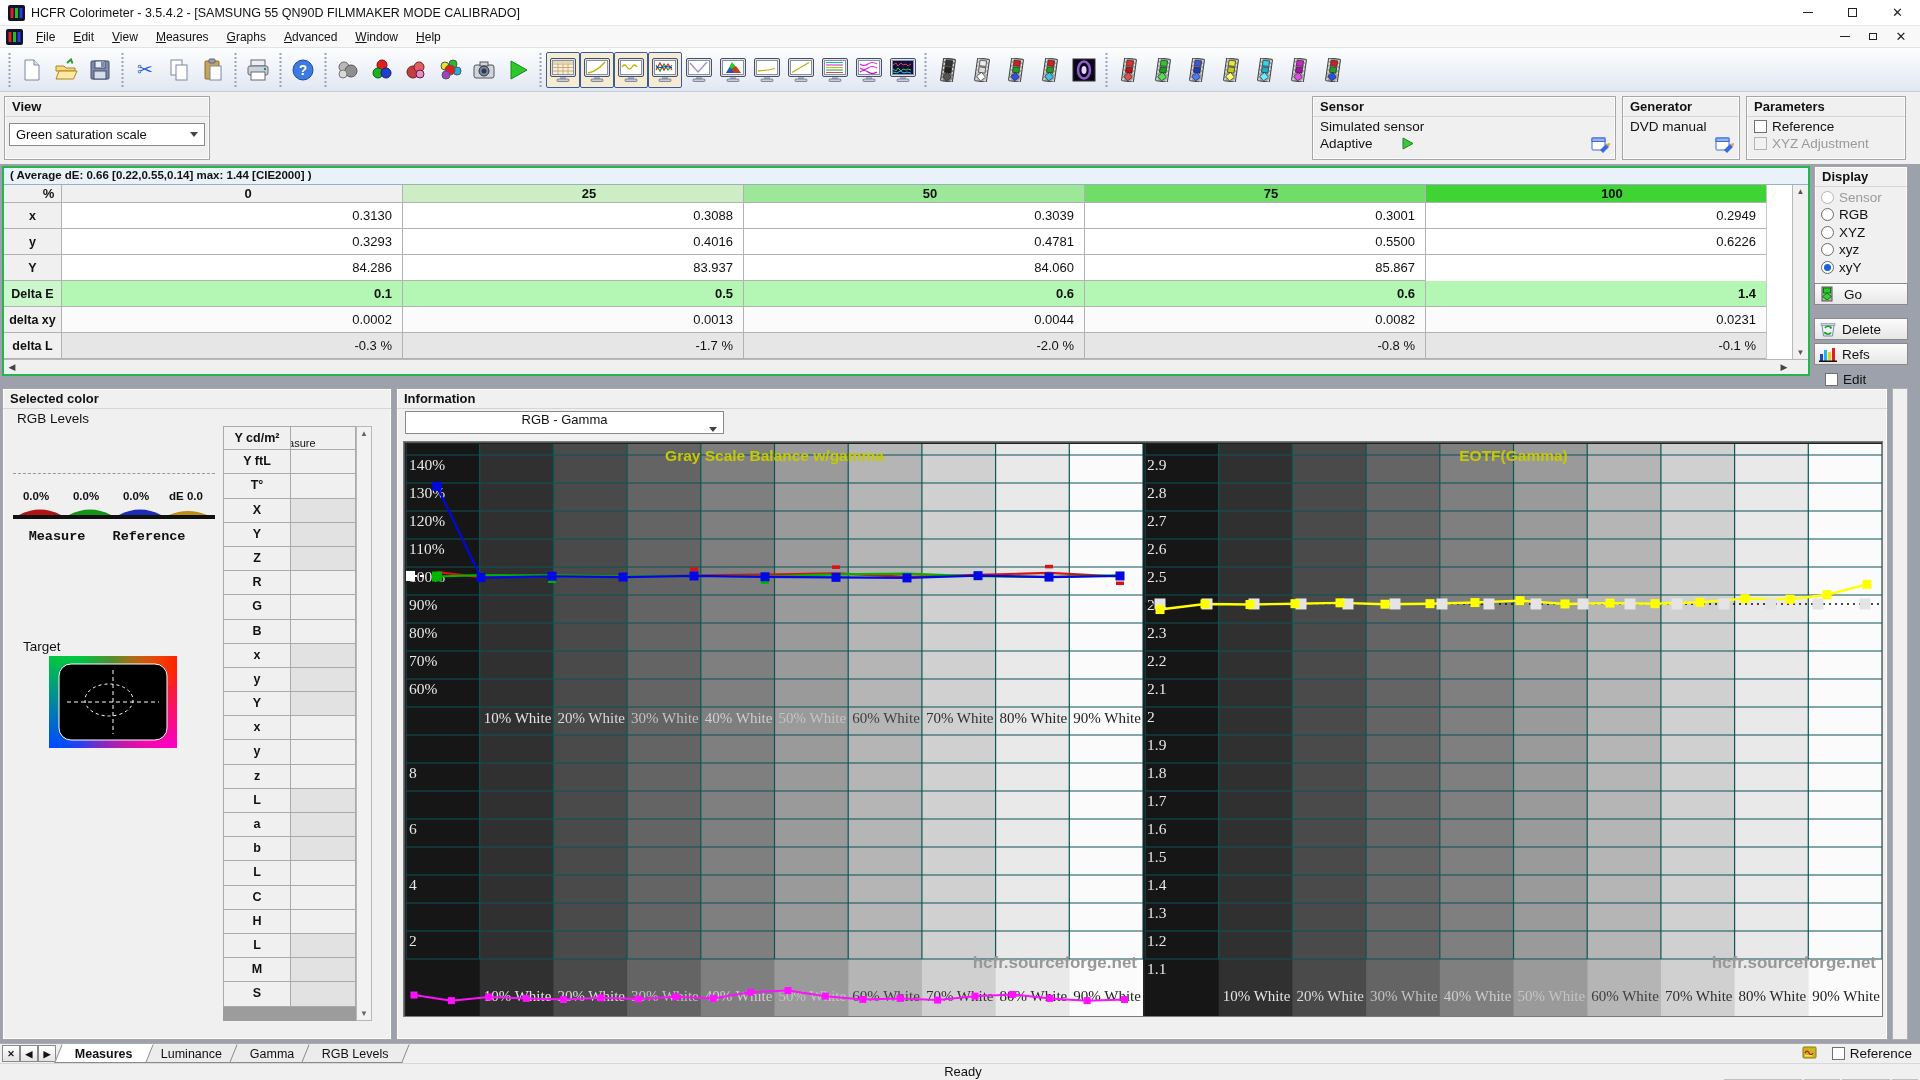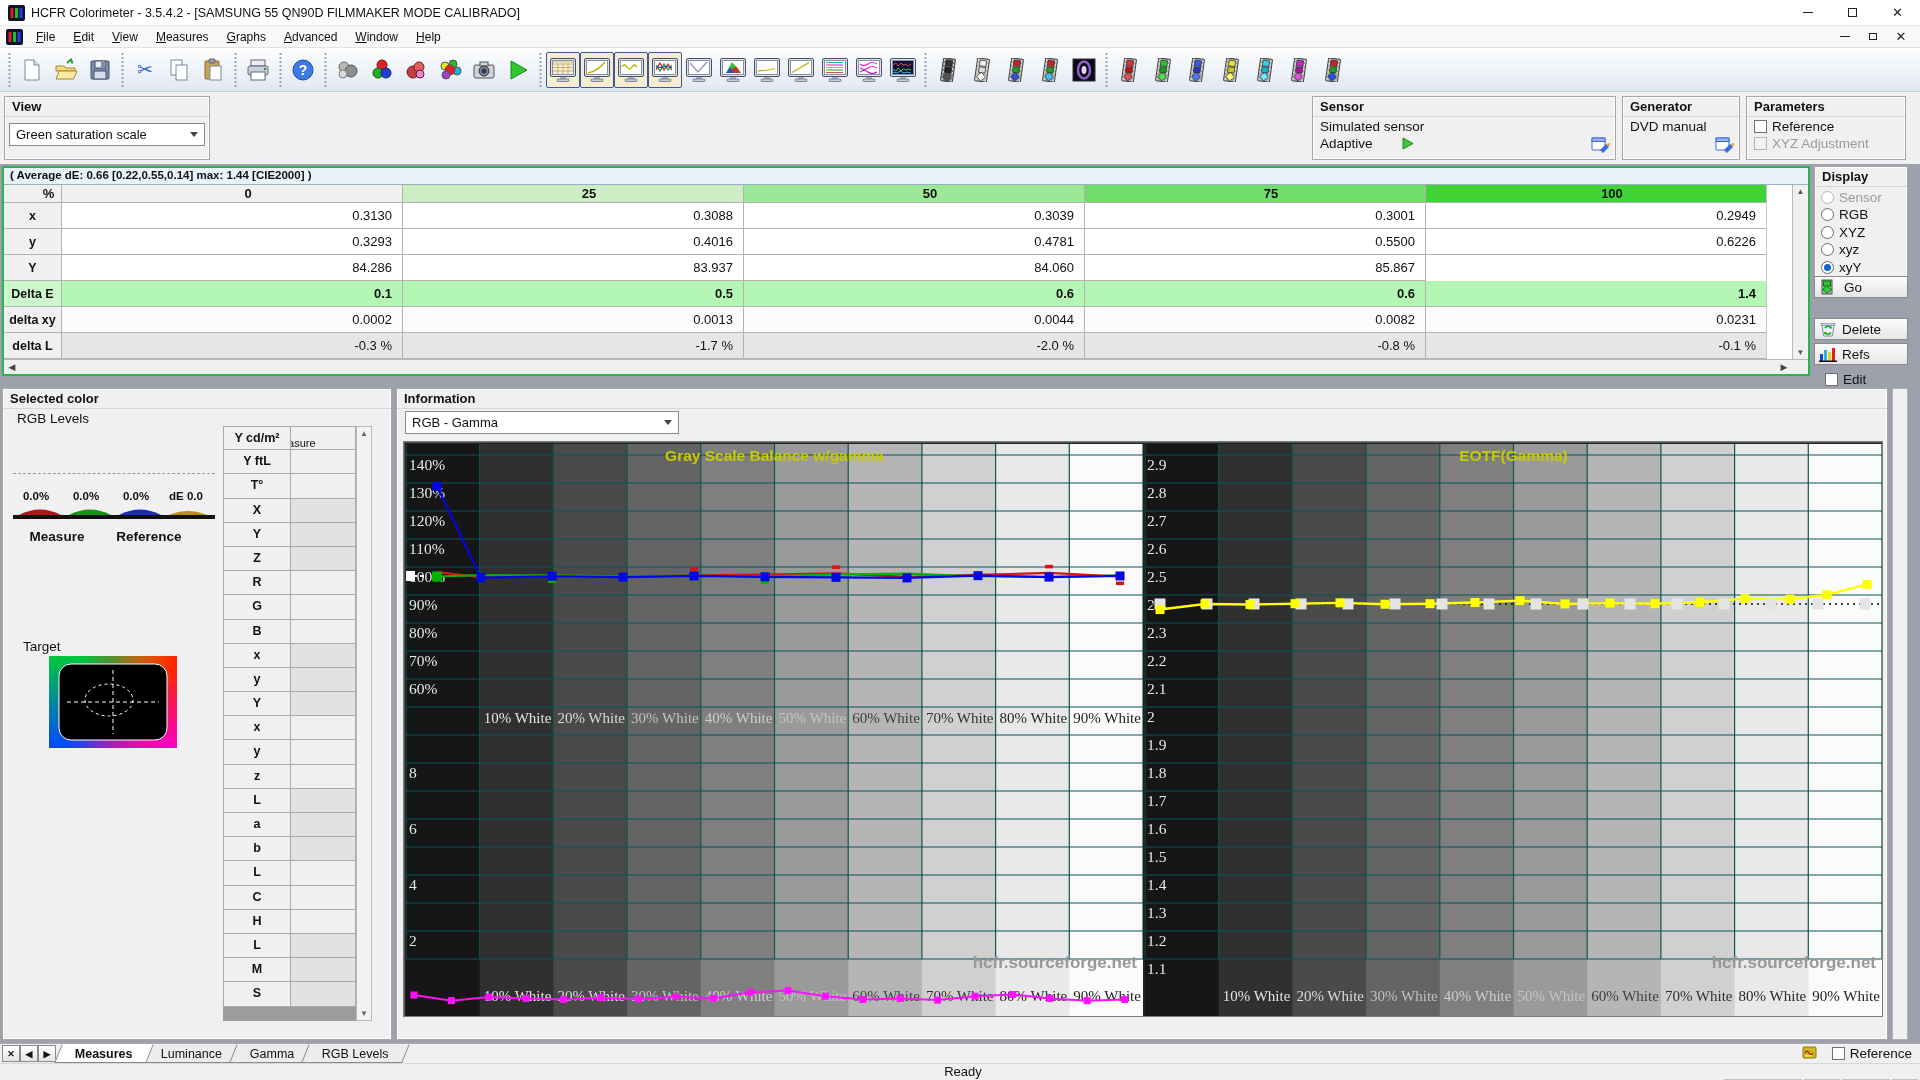--- a/index.html
+++ b/index.html
@@ -84,35 +84,35 @@
 
   
   #selected-section { left:2px; top:388px; width:390px; height:652px; }
   #rgb-levels-label { position:absolute; left:14px; top:22px; font-size:13.5px; }
   #current-measure-label { position:absolute; left:230px; top:36px; font-size:11px;margin-top:12px; }
   #rgb-mini { position:absolute; left:8px; top:40px; width:206px; }
   #rgb-dash { border-top:1px dashed #9a9a9a; margin:44px 2px 0; }
   #bar-labels { display:flex; margin-top:16px; }
   #bar-labels span { width:50px; text-align:center; font-weight:bold; font-size:11.5px; }
   #mr-labels { display:flex; margin-top:6px; }
-  #mr-labels span { width:92px; text-align:center; font-weight:bold; font-size:13.5px; }
+  #mr-labels span { width:92px; text-align:center; font-weight:bold; font-size:13.5px;font-family:Liberation Mono, monospace; }
   #target-label { position:absolute; left:20px; top:250px; font-size:13.5px; }
   #target-box { position:absolute; left:46px; top:267px; }
   #measure-table { position:absolute; left:220px; top:37px; }
   .qrow { display:flex; }
   .qlabel { width:68px; background:#f0f0f0; border:1px solid #aaa; border-top:none; font-weight:bold; text-align:center; font-size:12.5px; height:24.2px; line-height:23px; }
   .qrow:first-child .qlabel, .qrow:first-child .qval { border-top:1px solid #aaa; }
   .qval { width:65px; border:1px solid #aaa; border-left:none; border-top:none; height:24.2px; }
   .qval.shade { background:#e2e2e2; }
   #measure-filler { position:absolute; left:220px; top:618px; width:133px; height:14px; background:#9c9c9c; }
   #measure-scroll { position:absolute; left:353px; top:37px; width:16px; height:595px; background:#f2f2f2; border:1px solid #b8b8b8; display:flex; flex-direction:column; justify-content:space-between; align-items:center; font-size:8px; color:#666; padding:2px 0; }
 
   
   #info-section { left:396px; top:388px; width:1492px; height:652px; }
-  #graph-combo { position:absolute; left:8px; top:22px; width:274px; }
+  #graph-combo { position:absolute; left:8px; top:22px; width:319px;flex-direction:column; }
   #charts-wrap { position:absolute; left:6px; top:52px; width:1480px; height:576px; background:#222; border:1px solid #7a7a7a; box-shadow:inset 1px 1px 0 #555; }
   #chart-gray, #chart-eotf { position:absolute; top:2px; }
   #chart-gray { left:2px; }
   #chart-eotf { left:741px; }
   #right-strip { position:absolute; left:1892px; top:388px; width:16px; height:652px; background:#f0f0f0; border:1px solid #b0b0b0; }
 
   
   #tab-row { position:absolute; left:0; top:1043px; width:1920px; height:20px; background:#f0f0f0; border-top:1px solid #aaa; display:flex; align-items:flex-start; }
   .nav-btn { width:18px; height:17px; border:1px solid #8a8a8a; background:linear-gradient(#fff,#e4e4e4); display:flex; align-items:center; justify-content:center; font-size:9px; font-weight:bold; margin-top:1px; }
   #tabs { display:flex; margin-left:8px; height:19px; }
@@ -903,21 +903,21 @@
           <span class="radio"></span>
           <span class="">xyz</span>
         </div>
         <div class="radiorow">
           <span class="radio on"></span>
           <span class="">xyY</span>
         </div>
       </div>
   </div>
   <div id="display-buttons">
-      <div class="side-btn" style="top: 276px; text-align: right;">
+      <div class="side-btn" style="top: 283px; text-align: right;">
         <span style="display:flex;">
           <svg width="20" height="16" viewBox="0 0 20 16">
             <rect x="3" y="1" width="10" height="14" fill="#b0b0b0" stroke="#555"></rect>
             <rect x="4.5" y="2" width="7" height="5" fill="#2ec82e" stroke="#0a7a0a"></rect>
             <polygon points="8,7 12.5,10.5 8,14 3.5,10.5" fill="#35d035" stroke="#0a7a0a"></polygon>
           </svg>
         </span>
         <span>Go</span>
       </div>
       <div class="side-btn" style="top: 318px;">

